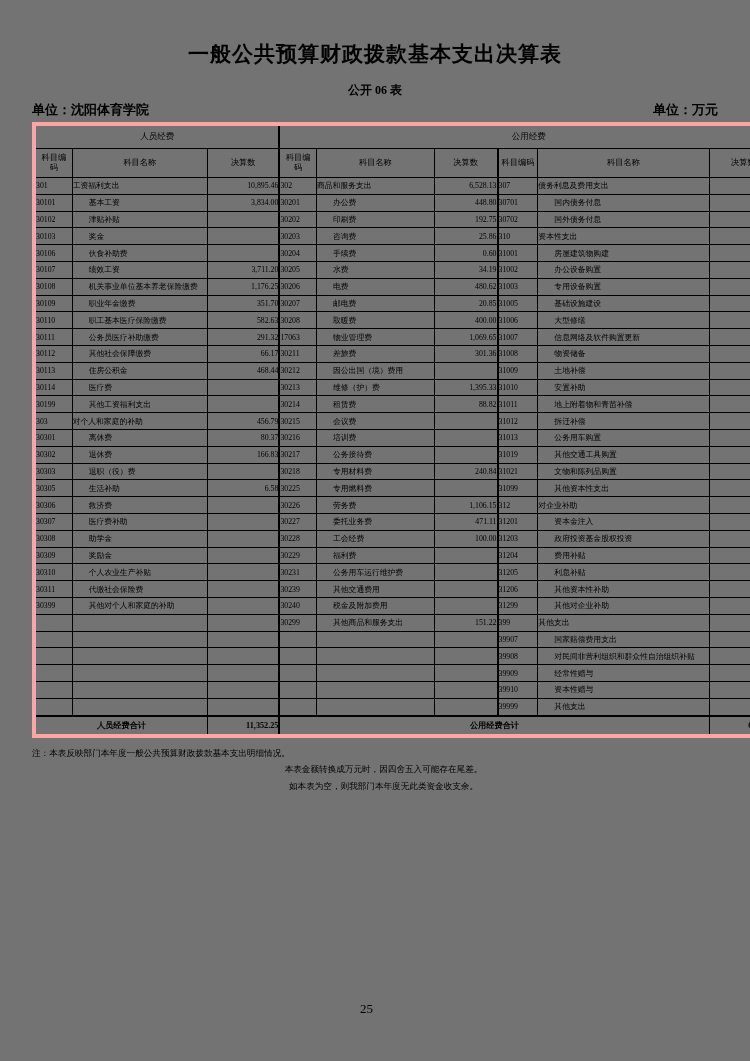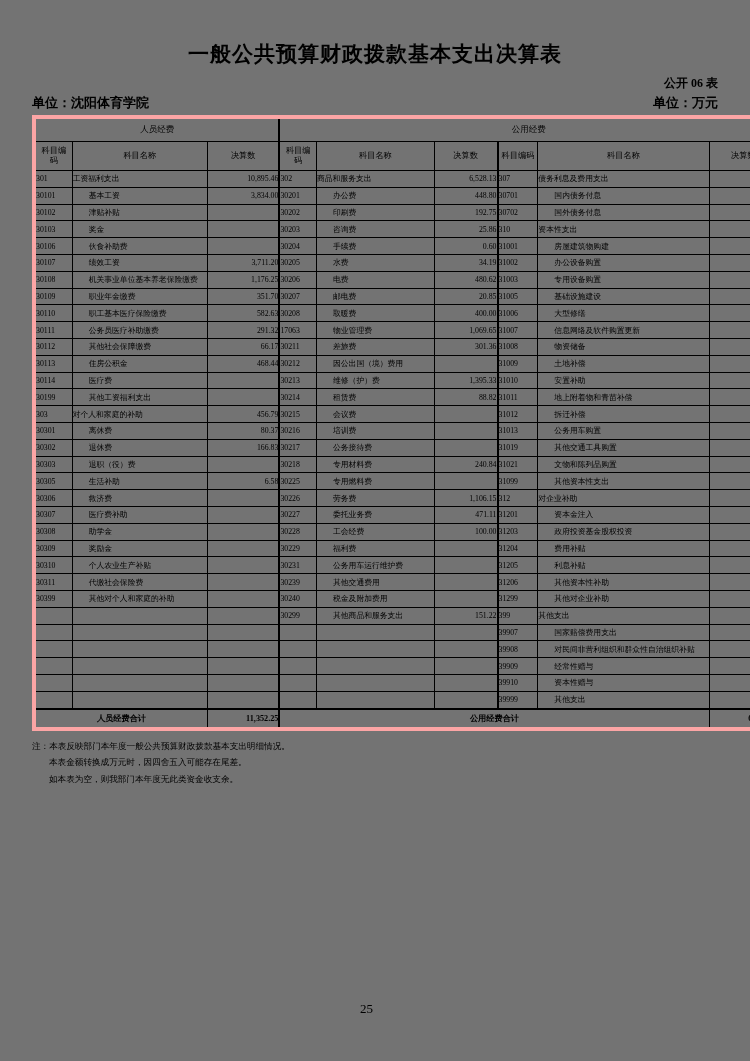--- a/index.html
+++ b/index.html
@@ -14,23 +14,23 @@
   .page-title{
     margin:40px 0 0 0;
     text-align:center;
     font-size:21px;
     font-weight:bold;
     letter-spacing:1px;
     font-family:"Liberation Sans","DejaVu Sans",sans-serif;
   }
   .sheet{padding:0 32px;}
   .table-code{
-    text-align:right;
+    text-align:center;
     font-size:12px;
-    margin-top:7px;
+    margin-top:14px;
     font-weight:600;
   }
   .unit-row{
     display:flex;
     justify-content:space-between;
     align-items:center;
     font-size:13px;
     font-weight:600;
     margin:2px 0 3px 0;
   }
@@ -70,21 +70,21 @@
     border-top:2px solid #000;
     font-size:8.2px;
     font-weight:bold;
   }
   tr.footer-row td.lbl{text-align:center;}
   .notes{
     margin-top:7px;
     font-size:8.6px;
     line-height:16.5px;
   }
-  .note-line.cont{padding-left:17px;}
+  .note-line.cont{padding-left:17px;text-align:center;}
   .page-number{
     position:absolute;
     left:0;right:17px;
     bottom:44px;
     text-align:center;
     font-size:13px;
   }
 </style>
 </head>
 <body>

